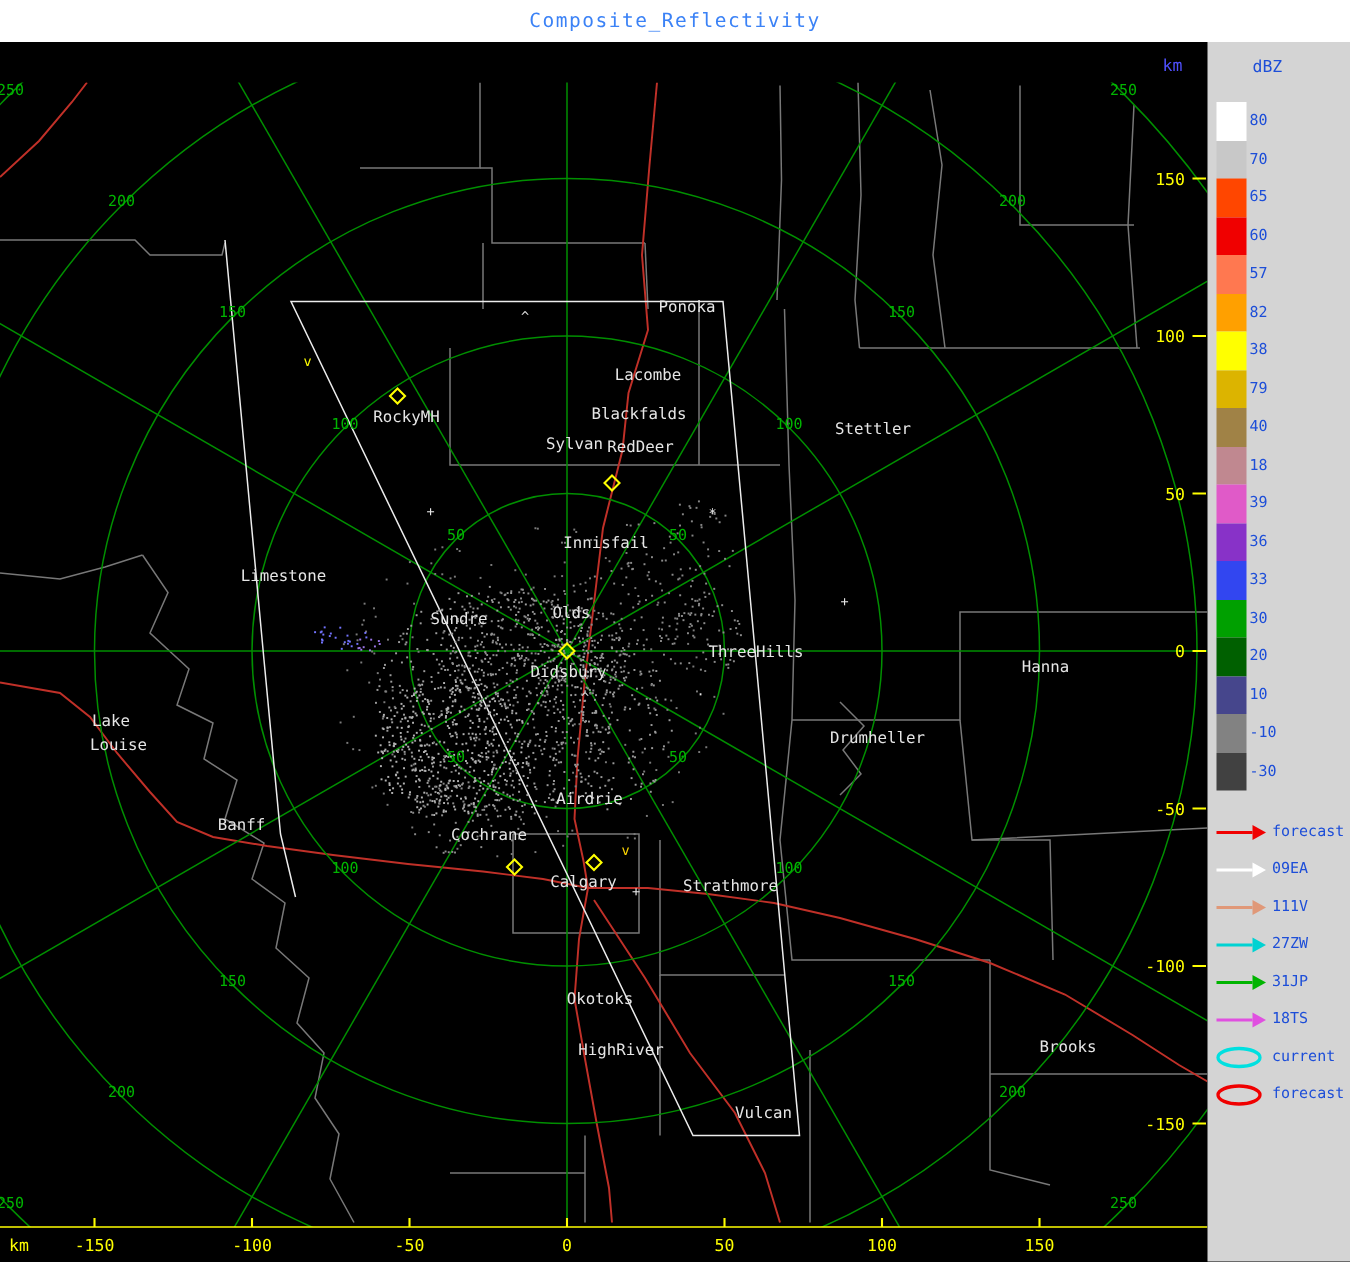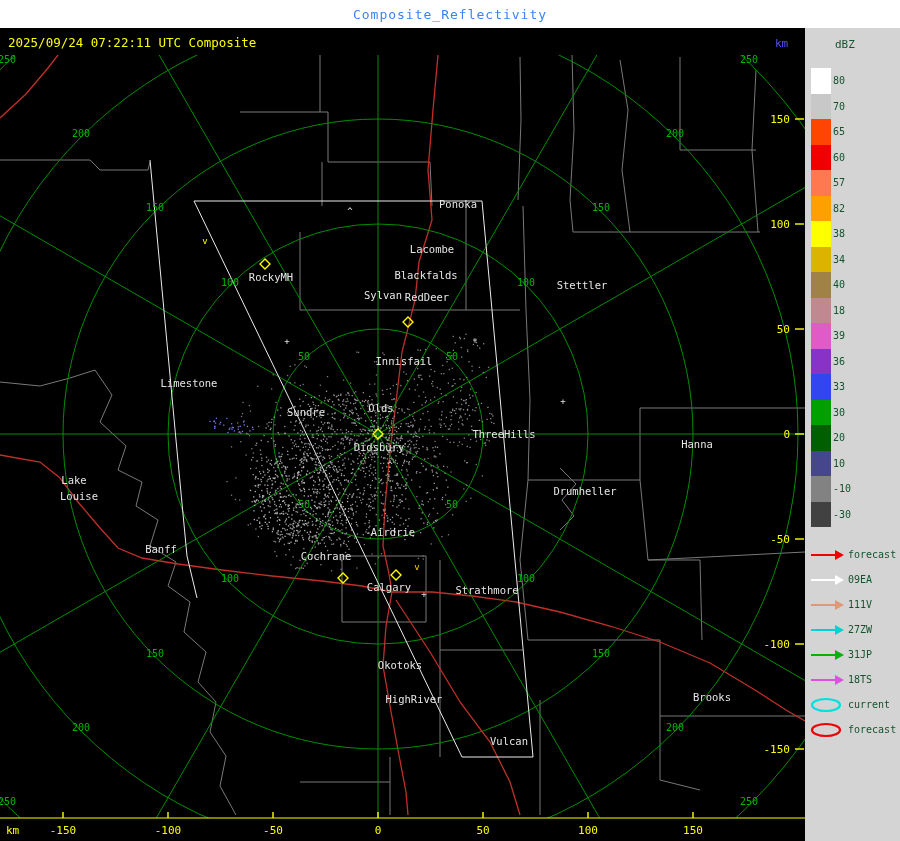--- a/index.html
+++ b/index.html
@@ -3,21 +3,21 @@
 <meta charset="utf-8">
 <style>
   *{margin:0;padding:0;box-sizing:border-box}
   html,body{width:900px;height:841px;background:#000;overflow:hidden;
     font-family:"DejaVu Sans Mono","Liberation Mono",monospace}
   .titlebar{position:absolute;left:0;top:0;width:900px;height:28px;background:#ffffff;
     display:flex;align-items:center;justify-content:center;color:#3b82f6;font-size:13px;letter-spacing:1px}
   .map{position:absolute;left:0;top:28px;width:805px;height:813px;background:#000}
   .timestamp{position:absolute;left:8px;top:7px;color:#ffff00;font-size:12.5px;white-space:pre}
   svg.radar{position:absolute;left:0;top:0}
-  .sidebar{position:absolute;left:805px;top:28px;width:95px;height:813px;background:#d4d4d4;color:#14532d}
+  .sidebar{position:absolute;left:805px;top:28px;width:95px;height:813px;background:#d4d4d4;color:#1d4ed8}
   .dbz{position:absolute;left:30px;top:10px;font-size:11px}
   .scale{position:absolute;left:6px;top:40px;width:86px}
   .scale-row{display:flex;align-items:center;height:25.5px}
   .swatch{width:20px;height:25.5px;flex:0 0 20px}
   .scale-label{font-size:10px;margin-left:2px}
   .legend{position:absolute;left:4px;top:514px;width:90px}
   .legend-row{display:flex;align-items:center;height:25px}
   .legend-row svg{flex:0 0 36px}
   .legend-label{font-size:10px;margin-left:3px}
 </style>
@@ -2166,21 +2166,20 @@
         <line x1="795" y1="539" x2="804" y2="539" stroke="#ffff00" stroke-width="1.4"></line>
         <text x="790" y="543" fill="#ffff00" font-size="11" text-anchor="end">-50</text>
         <line x1="795" y1="644" x2="804" y2="644" stroke="#ffff00" stroke-width="1.4"></line>
         <text x="790" y="648" fill="#ffff00" font-size="11" text-anchor="end">-100</text>
         <line x1="795" y1="749" x2="804" y2="749" stroke="#ffff00" stroke-width="1.4"></line>
         <text x="790" y="753" fill="#ffff00" font-size="11" text-anchor="end">-150</text>
         <text x="6" y="834" fill="#ffff00" font-size="11">km</text>
         <text x="775" y="47" fill="#5050ff" font-size="11">km</text>
       </g>
     </svg>
-  <div class="timestamp">2025/09/24 07:22:11 UTC Composite</div>
 </div>
 
 <div class="sidebar">
   <div class="dbz">dBZ</div>
   <div class="scale" id="scale">
       <div class="scale-row">
         <div class="swatch" style="background: rgb(255, 255, 255);"></div>
         <div class="scale-label">80</div>
       </div>
       <div class="scale-row">
@@ -2202,21 +2201,21 @@
       <div class="scale-row">
         <div class="swatch" style="background: rgb(255, 160, 0);"></div>
         <div class="scale-label">82</div>
       </div>
       <div class="scale-row">
         <div class="swatch" style="background: rgb(255, 255, 0);"></div>
         <div class="scale-label">38</div>
       </div>
       <div class="scale-row">
         <div class="swatch" style="background: rgb(220, 180, 0);"></div>
-        <div class="scale-label">34</div>
+        <div class="scale-label">79</div>
       </div>
       <div class="scale-row">
         <div class="swatch" style="background: rgb(160, 130, 70);"></div>
         <div class="scale-label">40</div>
       </div>
       <div class="scale-row">
         <div class="swatch" style="background: rgb(192, 136, 144);"></div>
         <div class="scale-label">18</div>
       </div>
       <div class="scale-row">

